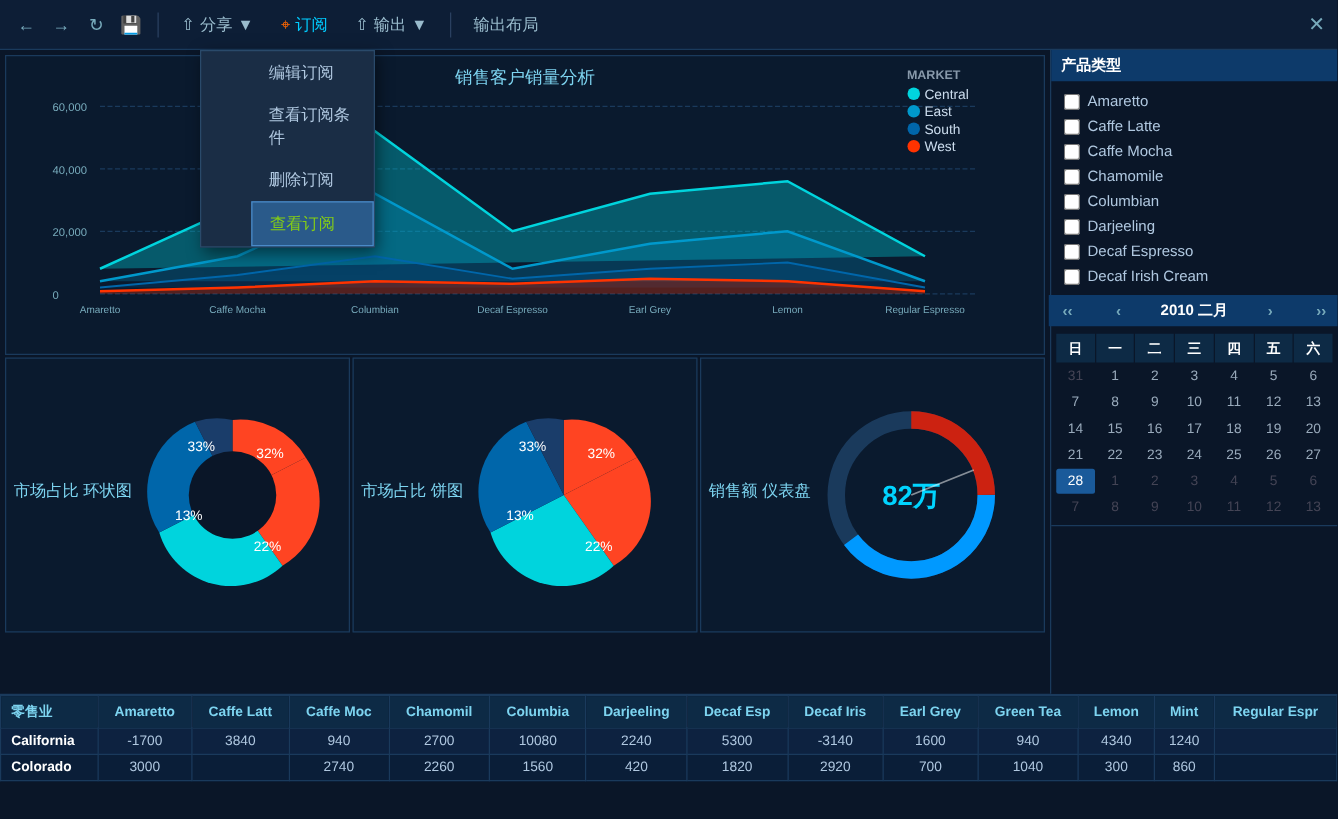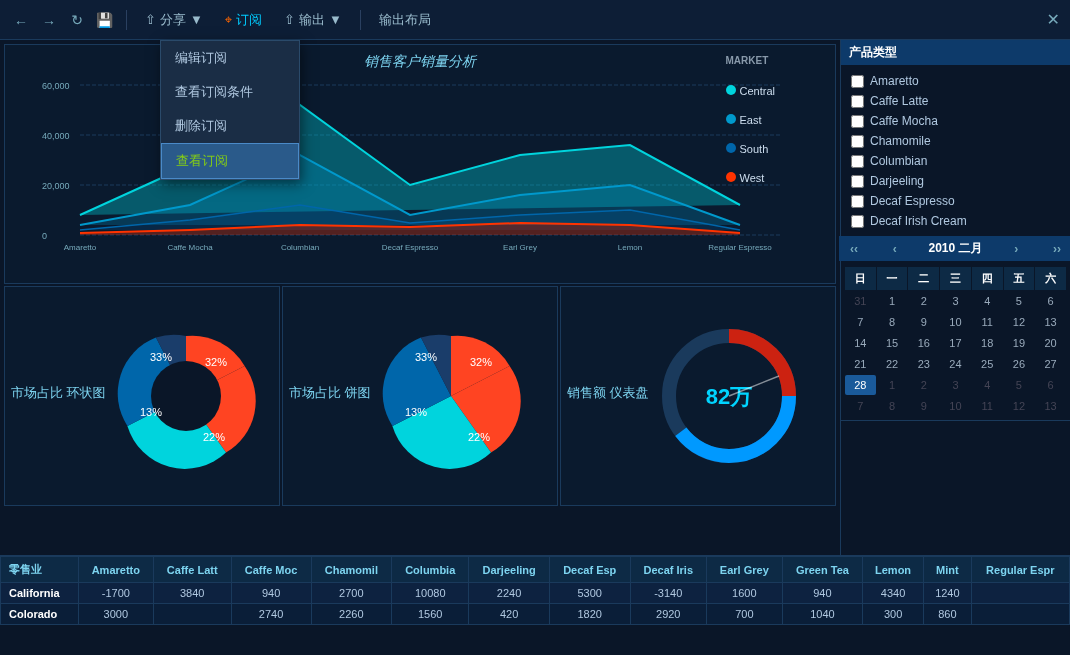--- a/index.html
+++ b/index.html
@@ -48,20 +48,21 @@
       border: 1px solid #2a4a6a;
       z-index: 100;
       width: 140px;
       box-shadow: 2px 4px 12px rgba(0,0,0,0.5);
     }
     .dropdown-item {
       padding: 8px 14px;
       cursor: pointer;
       color: #b0c8e0;
       font-size: 13px;
+      margin-left: 40px;
     }
     .dropdown-item.highlighted {
       background: #2a5a8a;
       color: #84cc16;
       border: 1px solid #4a8ac8;
     }
 
     
     .main-area {
       display: flex;
@@ -82,29 +83,28 @@
       background: #0a1a2e;
       border: 1px solid #1a3a5c;
       position: relative;
       padding: 8px;
     }
     .chart-title {
       text-align: center;
       font-size: 14px;
       color: #7dd4f0;
       margin-bottom: 4px;
-      font-style: italic;
     }
     .chart-legend {
       position: absolute;
       top: 10px;
       right: 60px;
       display: flex;
       flex-direction: column;
-      gap: 17px;
+      gap: 2px;
       font-size: 11px;
     }
     .legend-label {
       font-size: 10px;
       color: #89a;
       margin-bottom: 2px;
       font-weight: bold;
     }
     .legend-item { display: flex; align-items: flex-start; gap: 4px; }
     .legend-dot { width: 10px; height: 10px; border-radius: 50%; }

